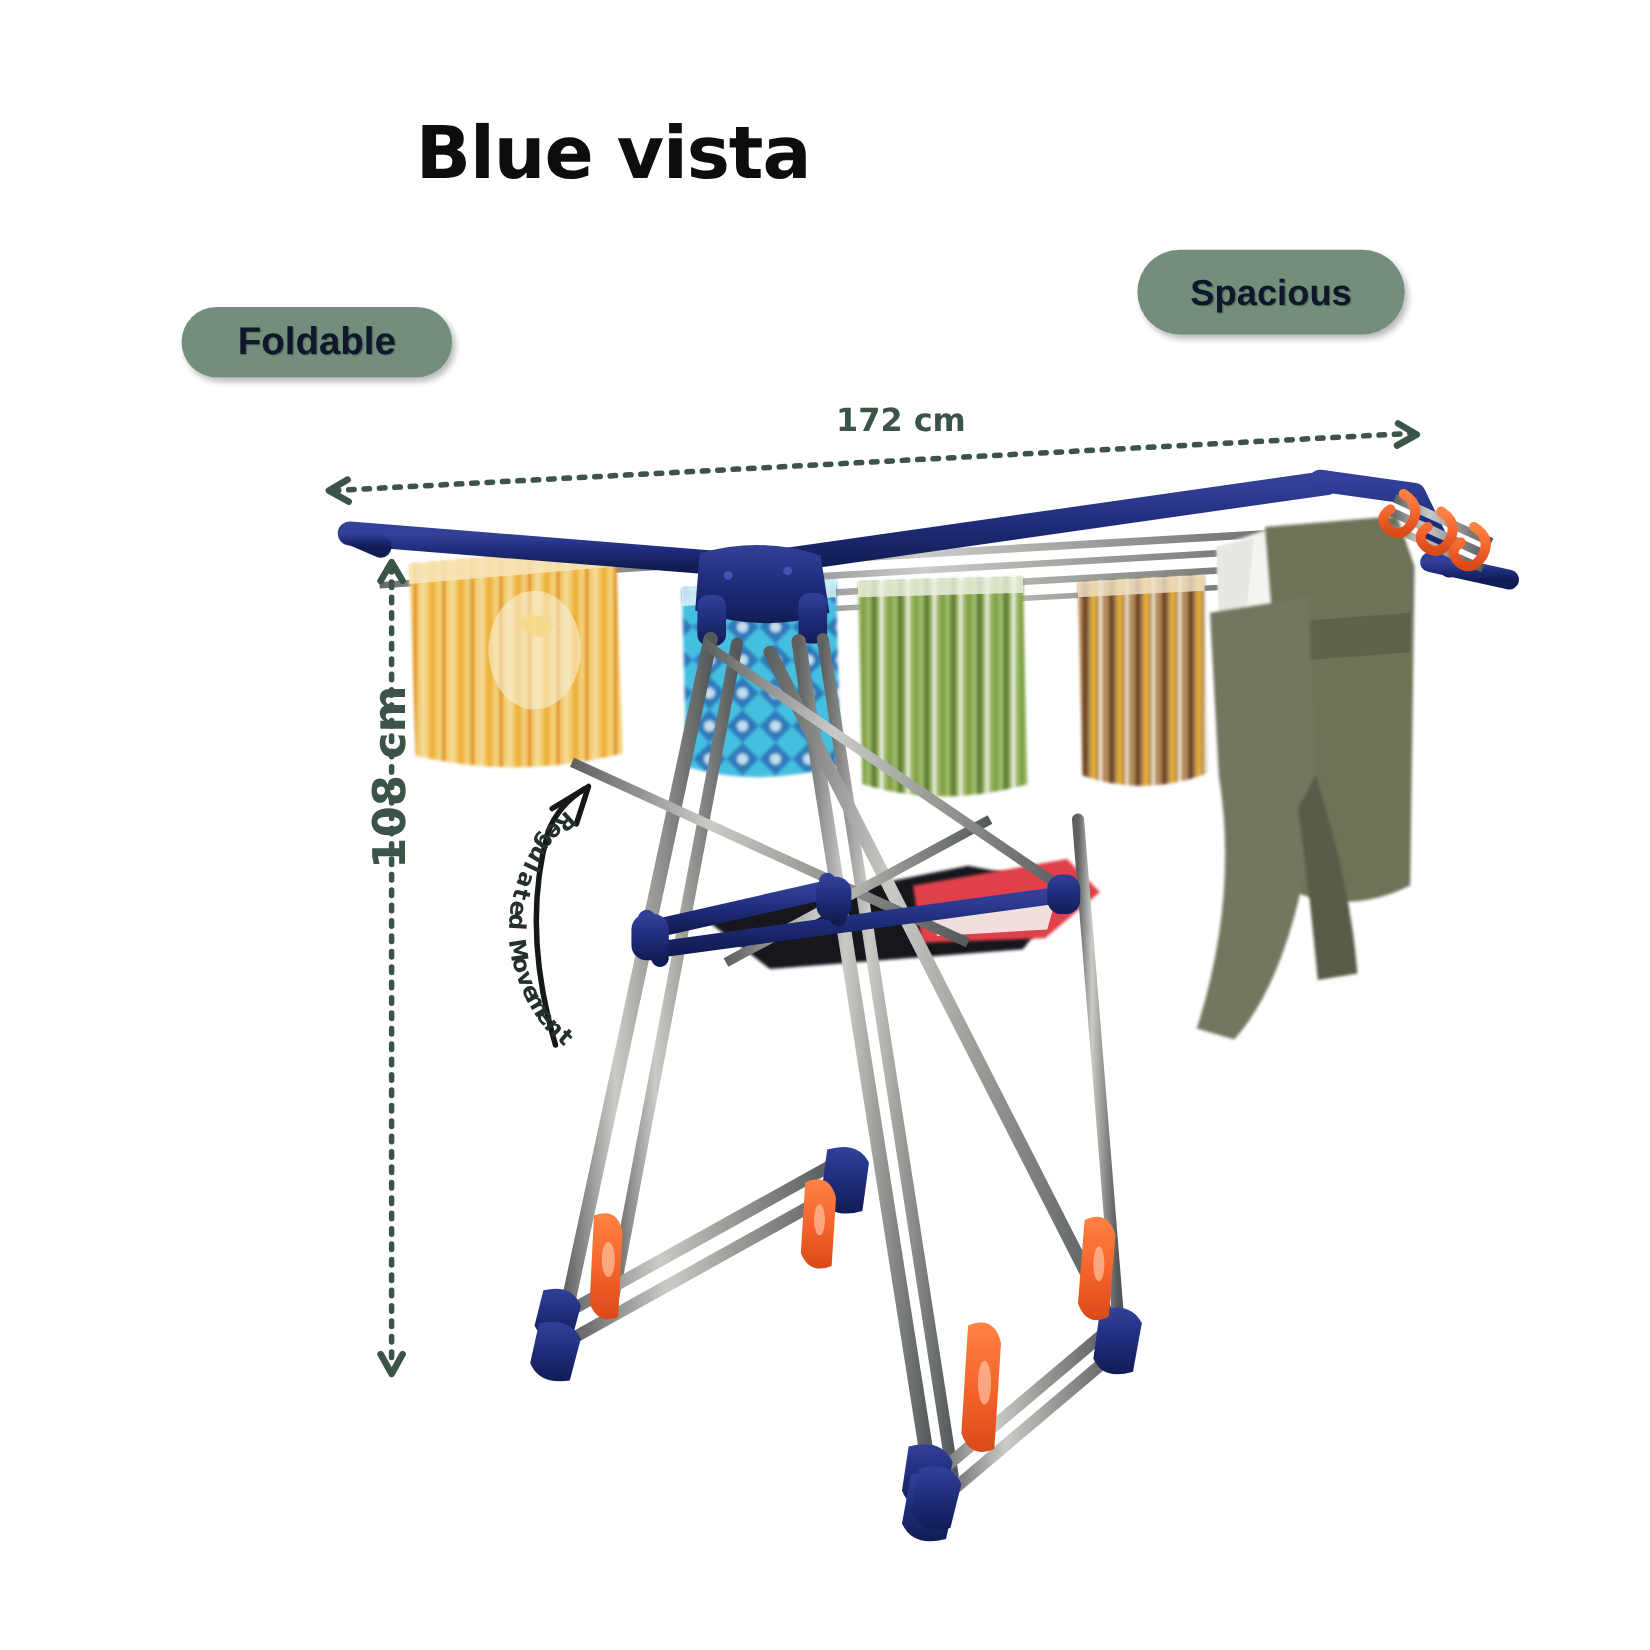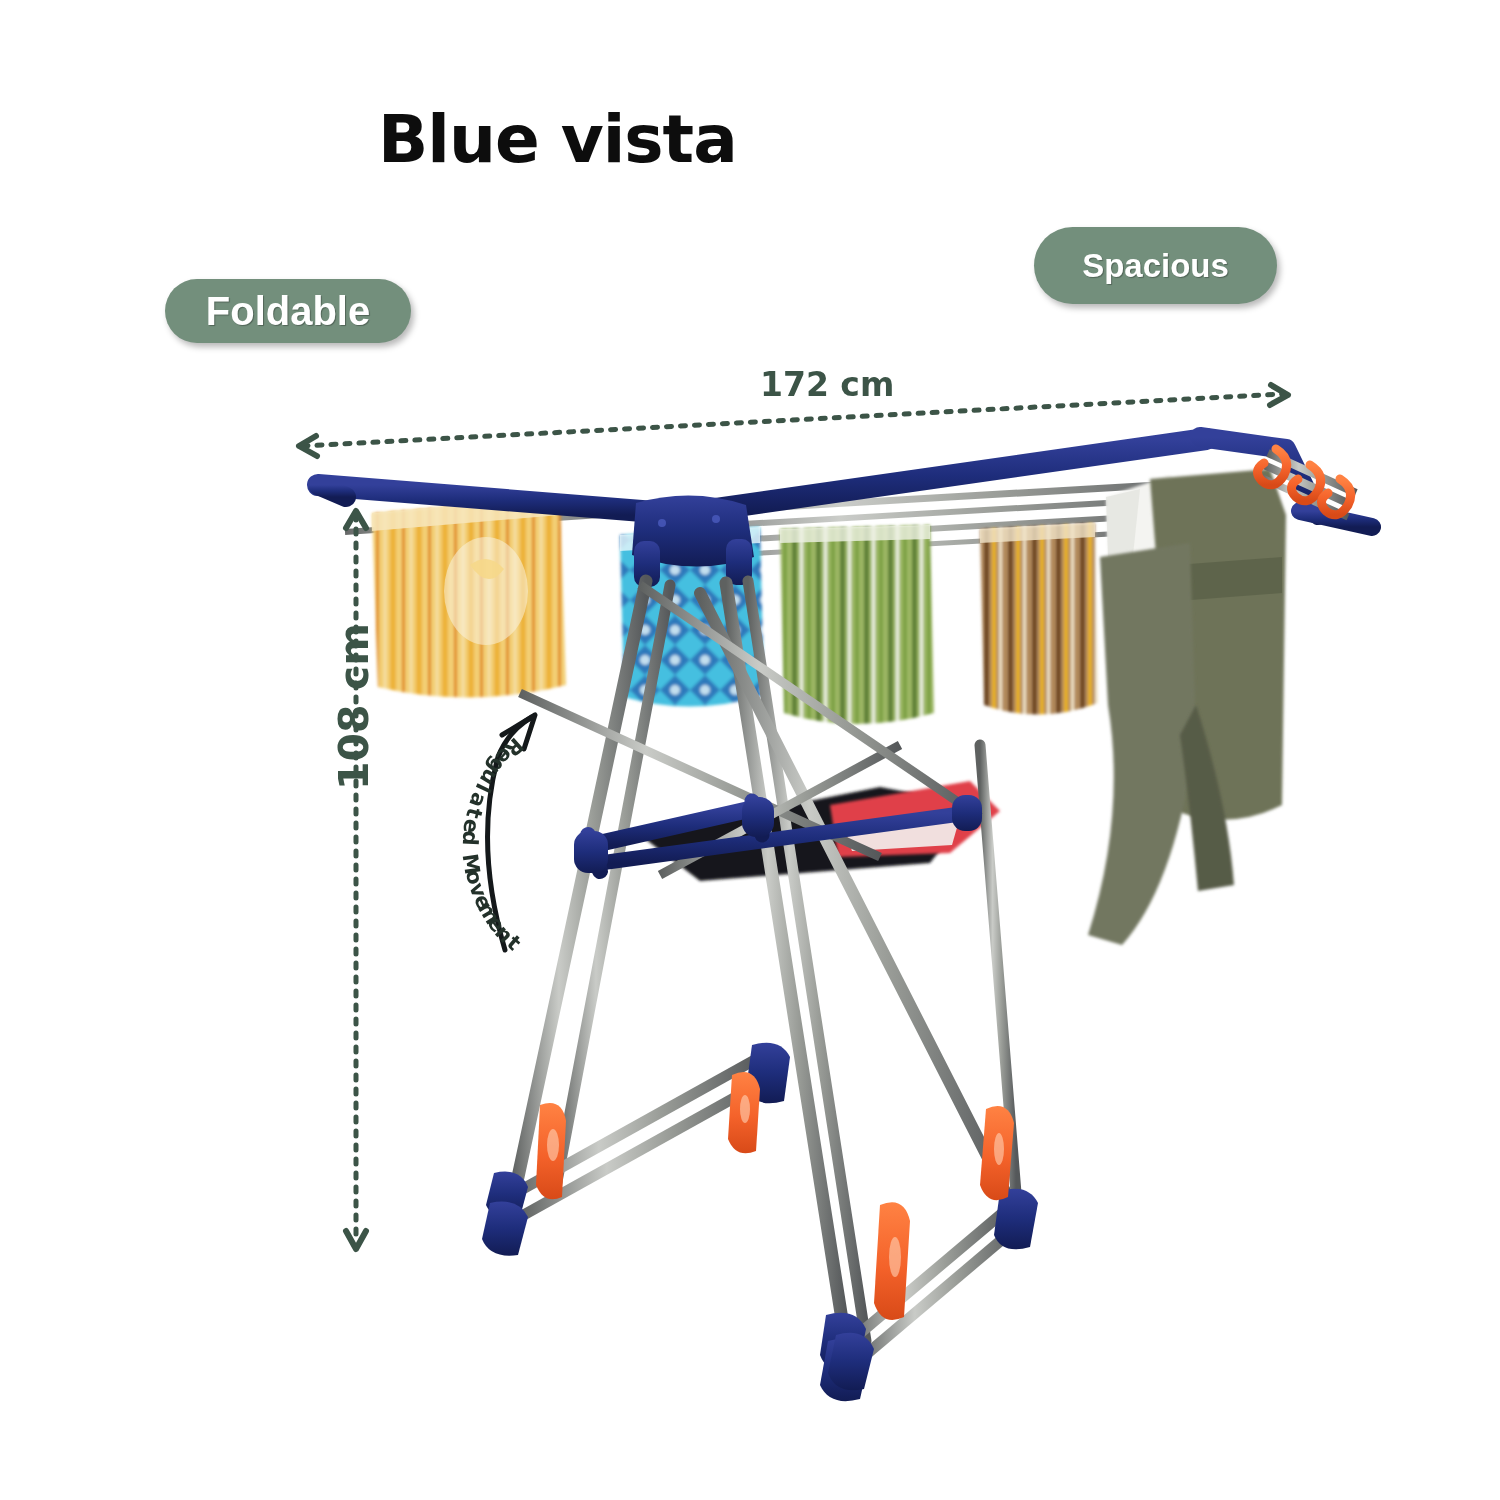--- a/index.html
+++ b/index.html
@@ -19,41 +19,41 @@
     letter-spacing:-1px;
     font-family:"DejaVu Sans", sans-serif;
     white-space:nowrap;
   }
 
   
   .pill{
     position:absolute;
     display:flex;align-items:center;justify-content:center;
     border-radius:999px;
-    color:#ffffff;
+    color:#0f172a;
     font-weight:bold;
     text-shadow:1px 1px 1px rgba(0,0,0,.30);
     box-shadow:3px 4px 6px rgba(0,0,0,.28);
     white-space:nowrap;
     box-sizing:border-box;
   }
-  #pill-foldable{left:165px;top:234px;width:246px;height:64px;font-size:40px;}
+  #pill-foldable{left:165px;top:234px;width:246px;height:64px;font-size:35px;}
   #pill-spacious{left:1034px;top:182px;width:243px;height:77px;font-size:33px;}
   #pill-easy{left:1101px;top:972px;width:219px;height:74px;font-size:30px;}
   #pill-sturdy{left:466px;top:1358px;width:500px;height:62px;font-size:32px;}
 
   
   .dimlabel{
     position:absolute;
     font-weight:bold;
     color:#3c5447;
     font-family:"DejaVu Sans", sans-serif;
     white-space:nowrap;
   }
-  #dim-width-label{left:760px;top:320px;font-size:33px;}
+  #dim-width-label{left:760px;top:320px;font-size:29px;}
   #dim-height-label{
     left:330px;top:745px;font-size:41px;
     transform:rotate(-90deg);transform-origin:left top;
     letter-spacing:0px;
   }
 
   .curvelabel{
     position:absolute;left:452px;top:660px;
     font-size:21px;font-weight:bold;color:#23312a;
     font-family:"DejaVu Sans", sans-serif;

